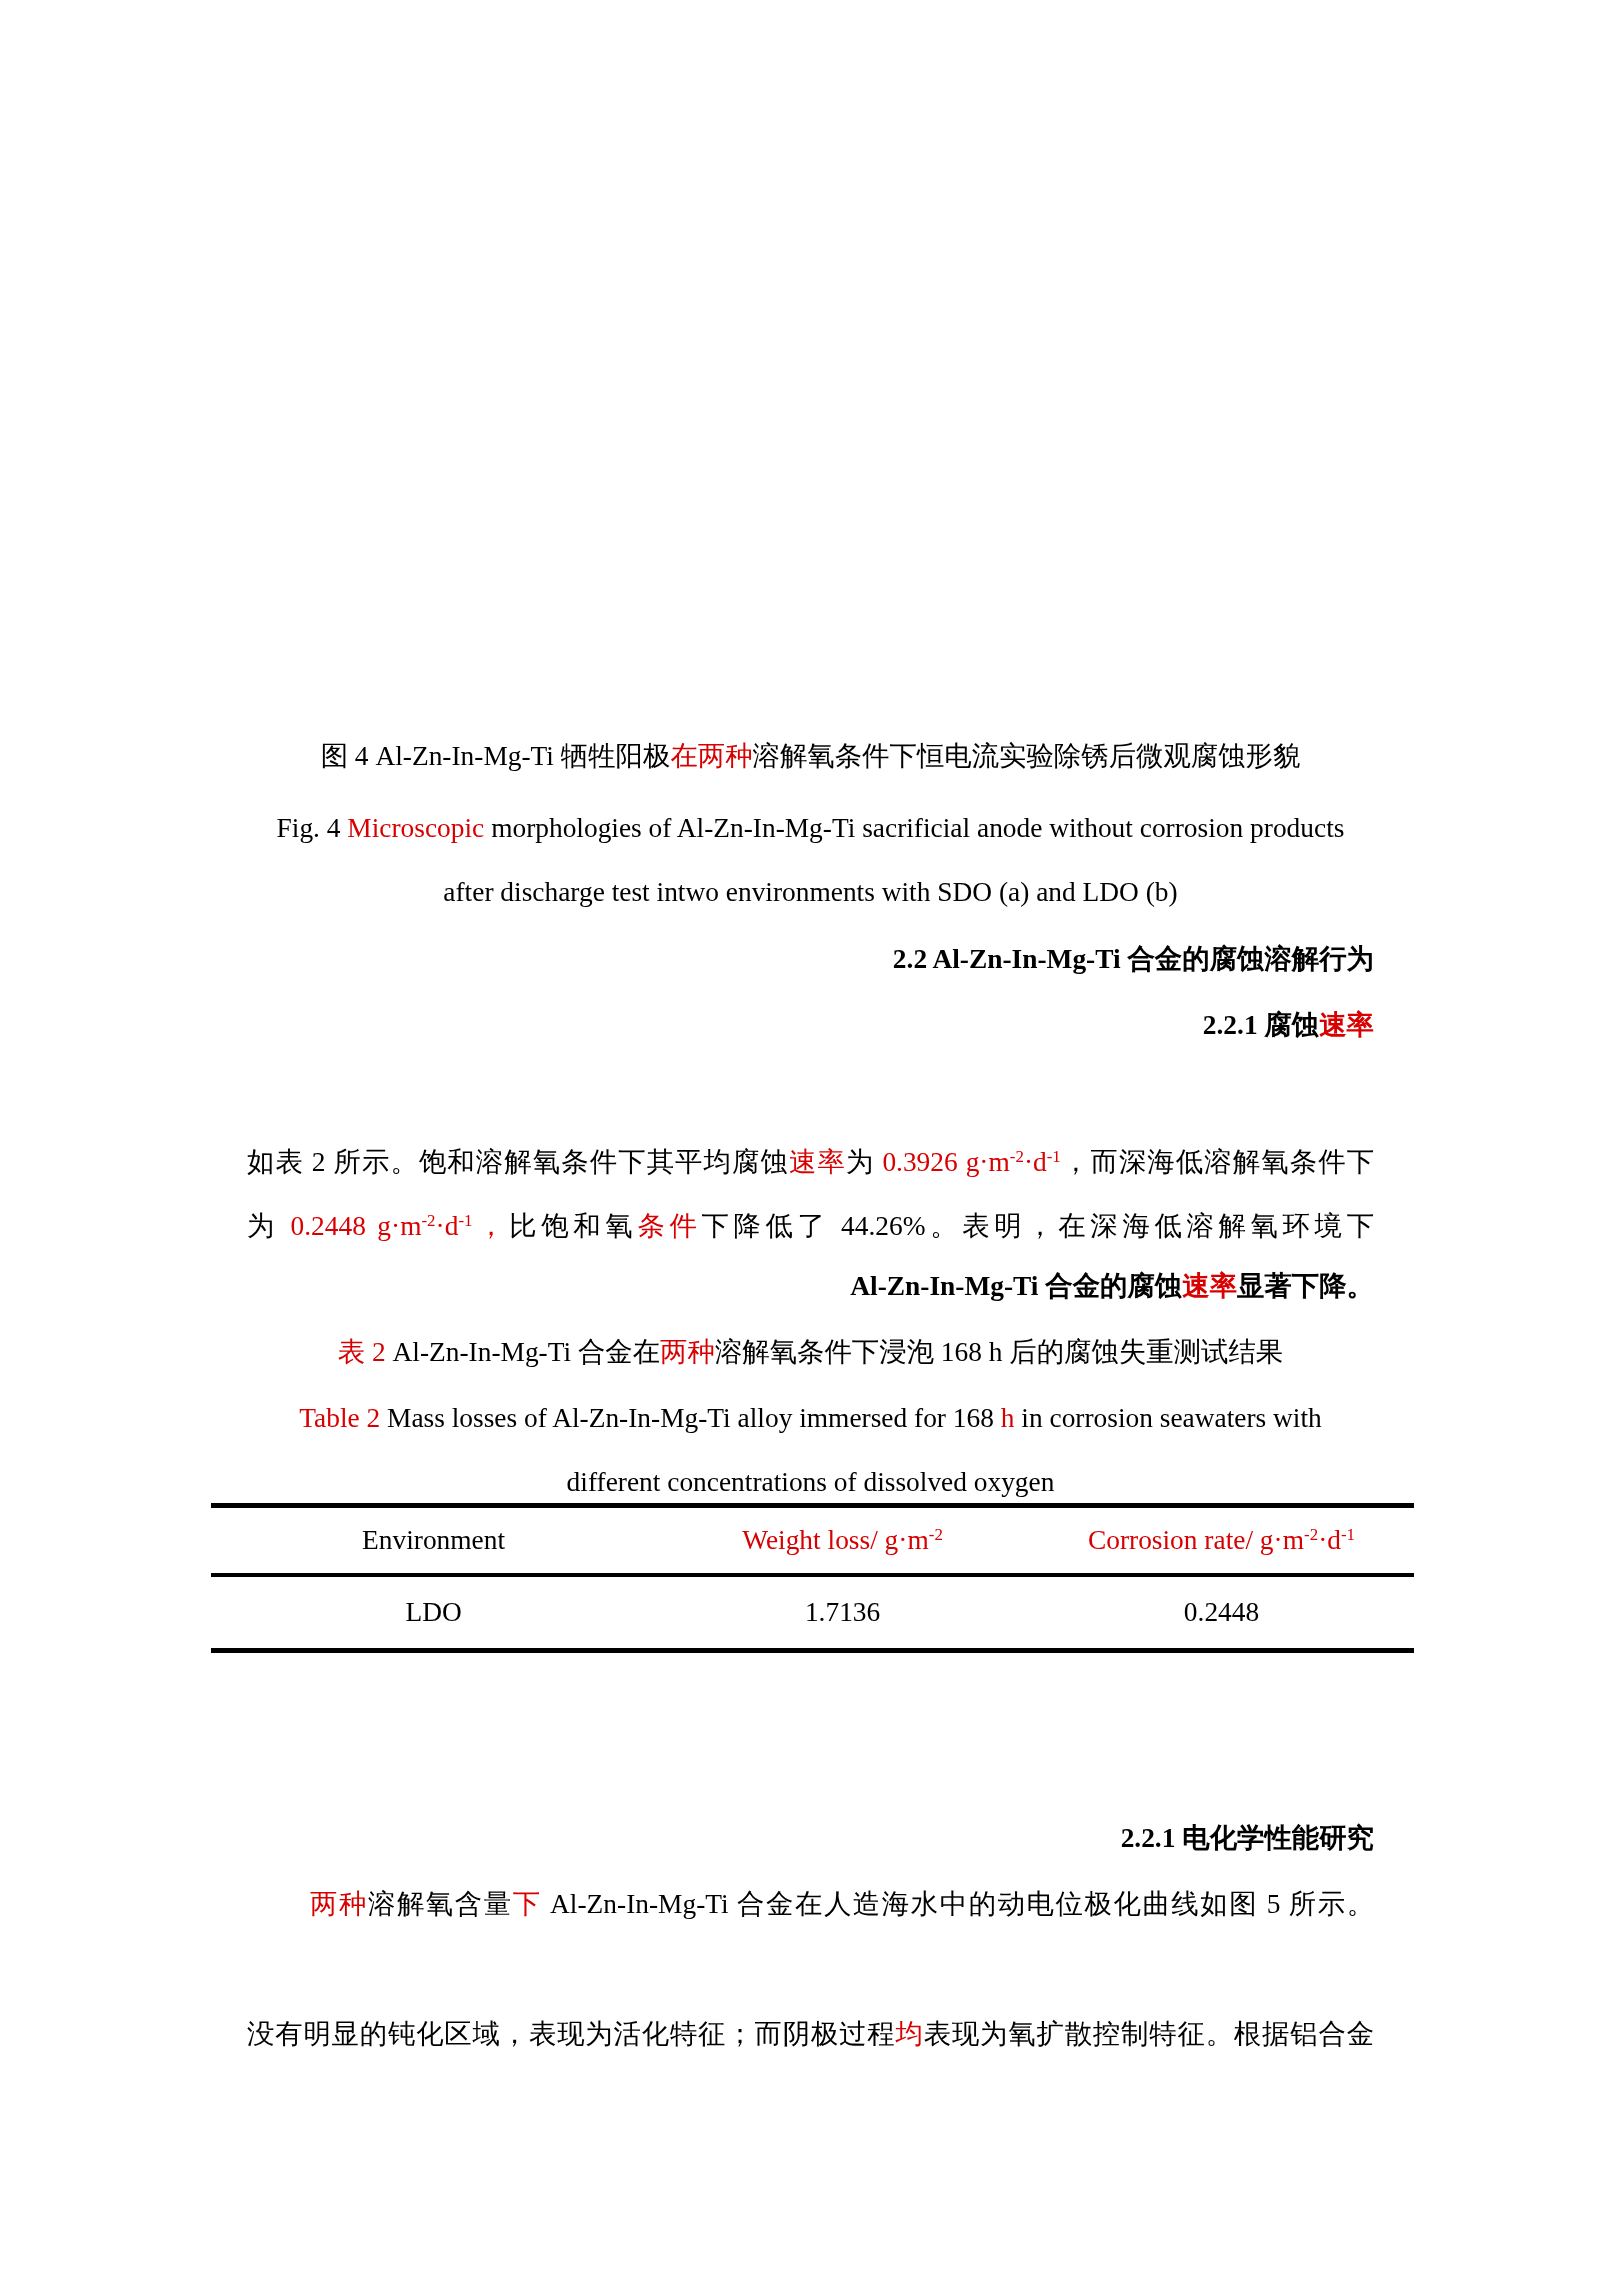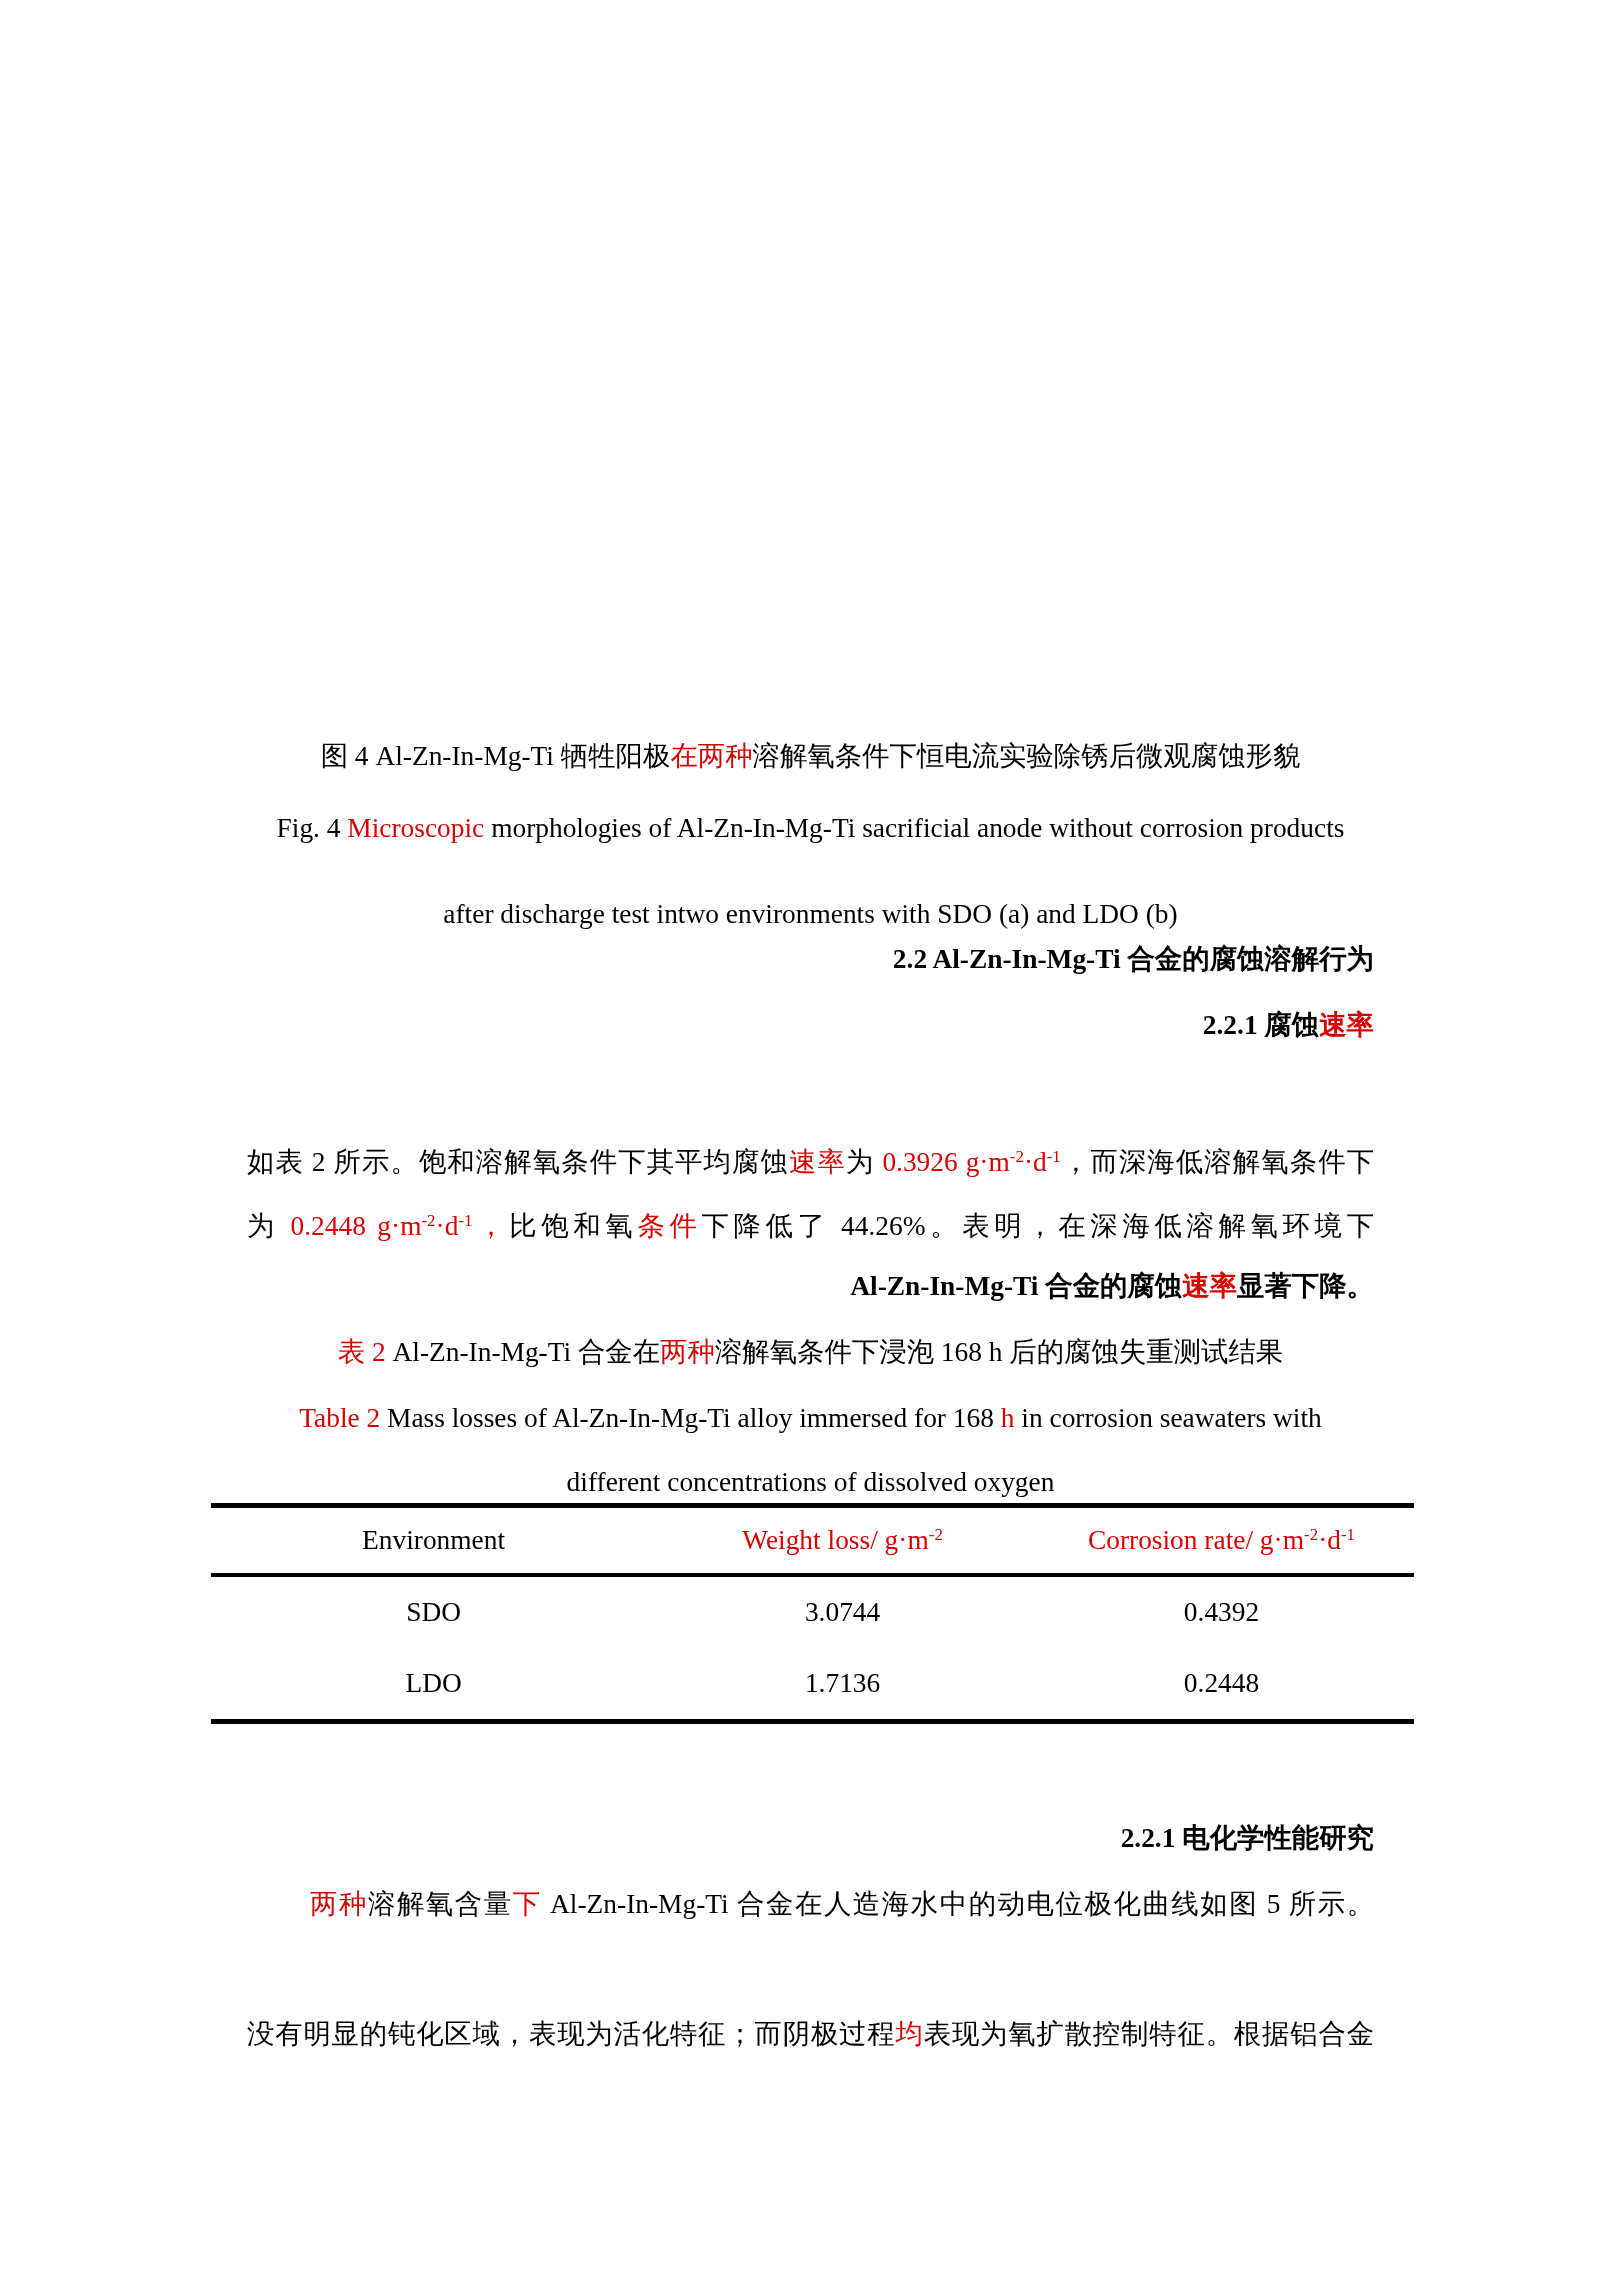--- a/index.html
+++ b/index.html
@@ -37,21 +37,21 @@
   table.data th { font-weight:normal; height:65px; vertical-align:middle; padding:0; }
   table.data td { height:71px; text-align:center; vertical-align:middle; padding:0; }
 </style>
 </head>
 <body>
 
 <div class="page">
   <div class="content">
     <div class="ln center" style="top:735px"><span>图 4 Al-Zn-In-Mg-Ti 牺牲阳极</span><span class="red">在两种</span><span>溶解氧条件下恒电流实验除锈后微观腐蚀形貌</span></div>
     <div class="ln center" style="top:807px"><span>Fig. 4 </span><span class="red">Microscopic</span><span> morphologies of Al-Zn-In-Mg-Ti sacrificial anode without corrosion products</span></div>
-    <div class="ln center" style="top:893px"><span>after discharge test intwo environments with SDO (a) and LDO (b)</span></div>
+    <div class="ln center" style="top:871px"><span>after discharge test intwo environments with SDO (a) and LDO (b)</span></div>
     <div class="ln left" style="top:938px"><span>2.2 Al-Zn-In-Mg-Ti 合金的腐蚀溶解行为</span></div>
     <div class="ln left" style="top:1004px"><span>2.2.1 腐蚀</span><span class="red">速率</span></div>
     <div class="ln just" style="top:1135px"><span>如表 2 所示。饱和溶解氧条件下其平均腐蚀</span><span class="red">速率</span><span>为 </span><span class="red">0.3926 g·m</span><span class="red sup">-2</span><span class="red">·d</span><span class="red sup">-1</span><span>，而深海低溶解氧条件下</span></div>
     <div class="ln just" style="top:1199px"><span>为 </span><span class="red">0.2448 g·m</span><span class="red sup">-2</span><span class="red">·d</span><span class="red sup">-1</span><span class="red">，</span><span>比饱和氧</span><span class="red">条件</span><span>下降低了 44.26%。表明，在深海低溶解氧环境下</span></div>
     <div class="ln left" style="top:1265px"><span>Al-Zn-In-Mg-Ti 合金的腐蚀</span><span class="red">速率</span><span>显著下降。</span></div>
     <div class="ln center" style="top:1331px"><span class="red">表 2</span><span> Al-Zn-In-Mg-Ti 合金在</span><span class="red">两种</span><span>溶解氧条件下浸泡 168 h 后的腐蚀失重测试结果</span></div>
     <div class="ln center" style="top:1397px"><span class="red">Table 2</span><span> Mass losses of Al-Zn-In-Mg-Ti alloy immersed for 168 </span><span class="red">h</span><span> in corrosion seawaters with</span></div>
     <div class="ln center" style="top:1461px"><span>different concentrations of dissolved oxygen</span></div>
     <div class="ln left" style="top:1817px"><span>2.2.1 电化学性能研究</span></div>
     <div class="ln just ind" style="top:1883px"><span class="red">两种</span><span>溶解氧含量</span><span class="red">下</span><span> Al-Zn-In-Mg-Ti 合金在人造海水中的动电位极化曲线如图 5 所示。</span></div>
@@ -66,25 +66,20 @@
     </colgroup>
     <thead>
       <tr>
         <th><span>Environment</span></th>
         <th><span class="red">Weight loss/ g·m</span><span class="red sup">-2</span></th>
         <th><span class="red">Corrosion rate/ g·m</span><span class="red sup">-2</span><span class="red">·d</span><span class="red sup">-1</span></th>
       </tr>
     </thead>
     <tbody>
       <tr>
-        <td>SDO</td>
-        <td>3.0744</td>
-        <td>0.4392</td>
-      </tr>
-      <tr>
         <td>LDO</td>
         <td>1.7136</td>
         <td>0.2448</td>
       </tr>
     </tbody>
   </table>
 </div>
 
 
 </body></html>

